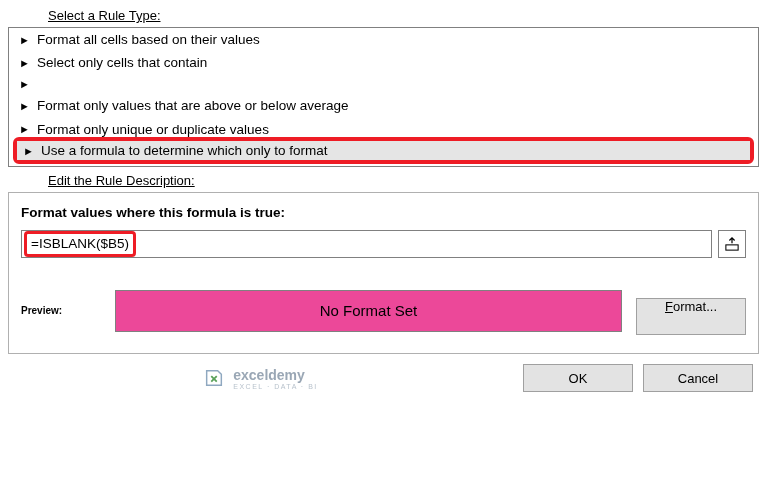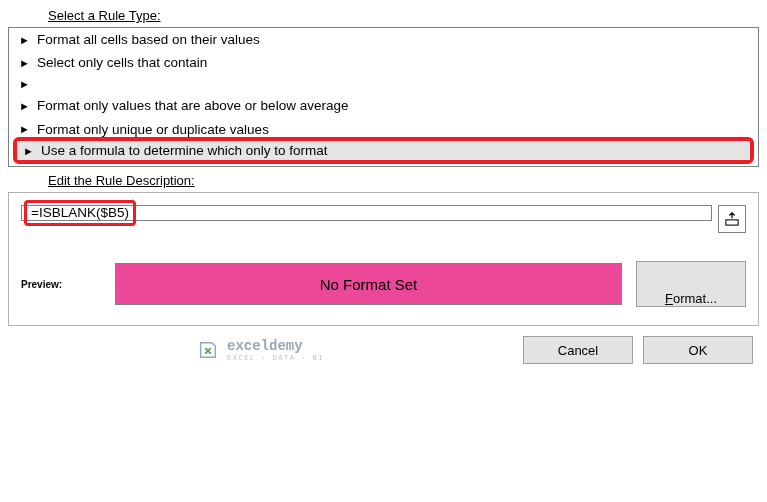--- a/index.html
+++ b/index.html
@@ -58,21 +58,21 @@
     align-items: stretch;
     gap: 6px;
     margin-bottom: 28px;
   }
   .formula-input-wrap {
     flex: 1;
     border: 1px solid #808080;
     background: #fff;
     display: flex;
     align-items: center;
-    height: 16px;
+    height: 28px;
     position: relative;
   }
   .formula-inner-highlight {
     border: 3px solid #ee1c25;
     border-radius: 4px;
     padding: 1px 4px;
     margin: 1px 0 1px 2px;
     font-size: 13.5px;
     line-height: 18px;
     white-space: nowrap;
@@ -103,45 +103,44 @@
     border: 1px solid #808080;
     height: 42px;
     display: flex;
     align-items: center;
     justify-content: center;
     font-size: 15px;
     background: #ec4899;
   }
   .format-btn {
     width: 110px;
-    height: 46px;
+    height: 37px;
     border: 1px solid #a0a0a0;
     background: #e3e3e3;
     font-size: 13px;
     cursor: pointer;
     text-align: center;
-    display:flex; align-items:flex-end; justify-content:center;
+    display:flex; align-items:flex-start; justify-content:center;margin-top:12px;
   }
   .bottom-row {
     display: flex;
     align-items: center;
     justify-content: flex-end;
     gap: 10px;
     padding-right: 6px;
   }
   .watermark {
     flex: 1;
     display: flex;
     align-items: center;
     justify-content: center;
     gap: 8px;
     color: #9aa7b5;
     font-size: 14px;
     font-weight: 600;
-    font-family: Liberation Mono, monospace;
   }
   .watermark .sub {
     font-size: 7px;
     letter-spacing: 1.5px;
     color: #b8c2cc;
     display:block;
     font-weight: 400;
   }
   .dlg-btn {
     width: 110px;
@@ -189,20 +188,21 @@
     <div class="rule-item selected">
       <span class="arrow">►</span>
       <span>Use a formula to determine which only to format</span>
     </div>
   </div>
 </div>
 
 <div class="section-label">Edit the Rule Description:</div>
 
 <div class="edit-desc-box">
+  <div class="formula-label">Format values where this formula is true:</div>
 
   <div class="formula-row">
     <div class="formula-input-wrap">
       <span class="formula-inner-highlight">=ISBLANK($B5)</span>
     </div>
     <div class="range-btn">
       <svg viewBox="0 0 16 16">
         <rect x="1" y="9" width="14" height="6" fill="none" stroke="#000" stroke-width="1.2"></rect>
         <path d="M8 1 L8 7 M5 4 L8 1 L11 4" fill="none" stroke="#000" stroke-width="1.4"></path>
       </svg>
@@ -222,15 +222,15 @@
   <div class="watermark">
     <svg width="22" height="22" viewBox="0 0 24 24">
       <path d="M4 4 h12 l4 4 v12 h-16 z" fill="none" stroke="#8fa8c0" stroke-width="1.6"></path>
       <path d="M9 10 l6 6 M15 10 l-6 6" stroke="#5aa15a" stroke-width="2" fill="none"></path>
     </svg>
     <div>
       <span>exceldemy</span>
       <span class="sub">EXCEL · DATA · BI</span>
     </div>
   </div>
+  <div class="dlg-btn">OK</div>
   <div class="dlg-btn">Cancel</div>
-  <div class="dlg-btn">OK</div>
 </div>
 
 </body></html>

